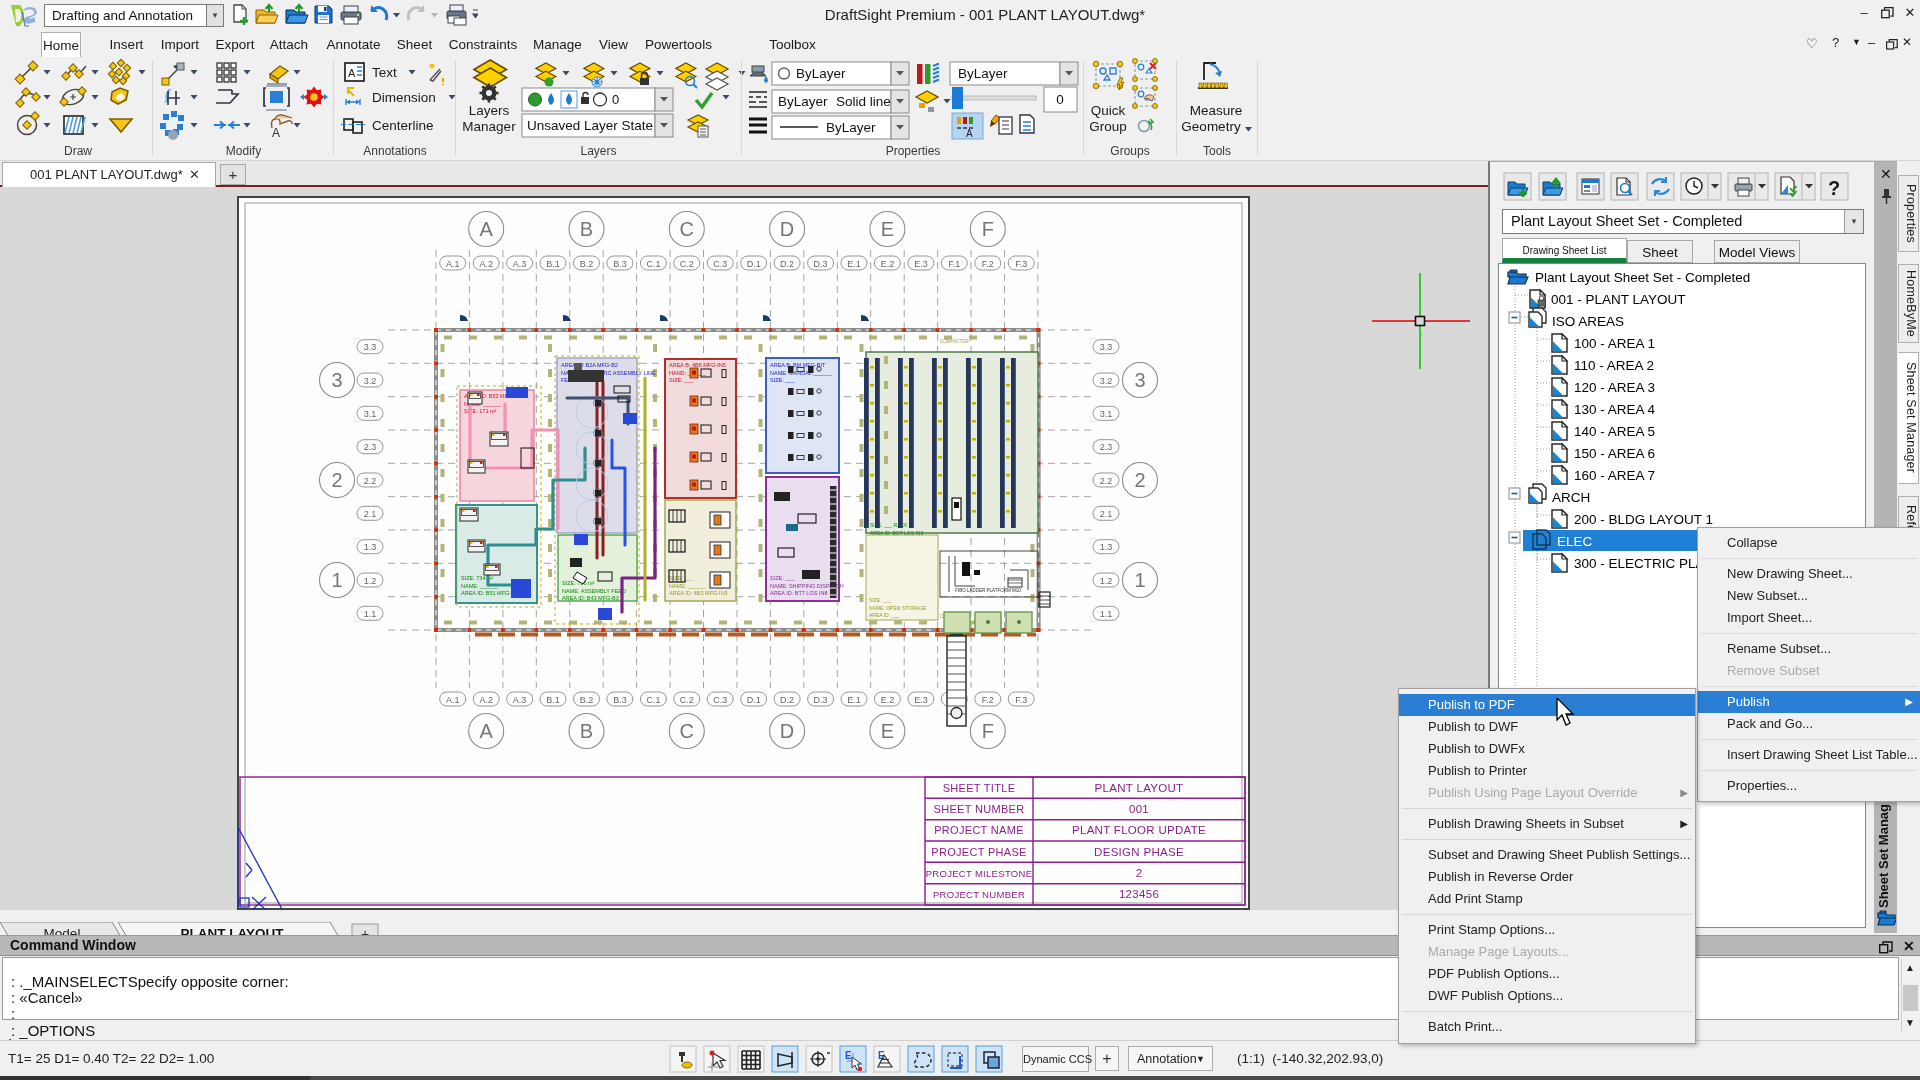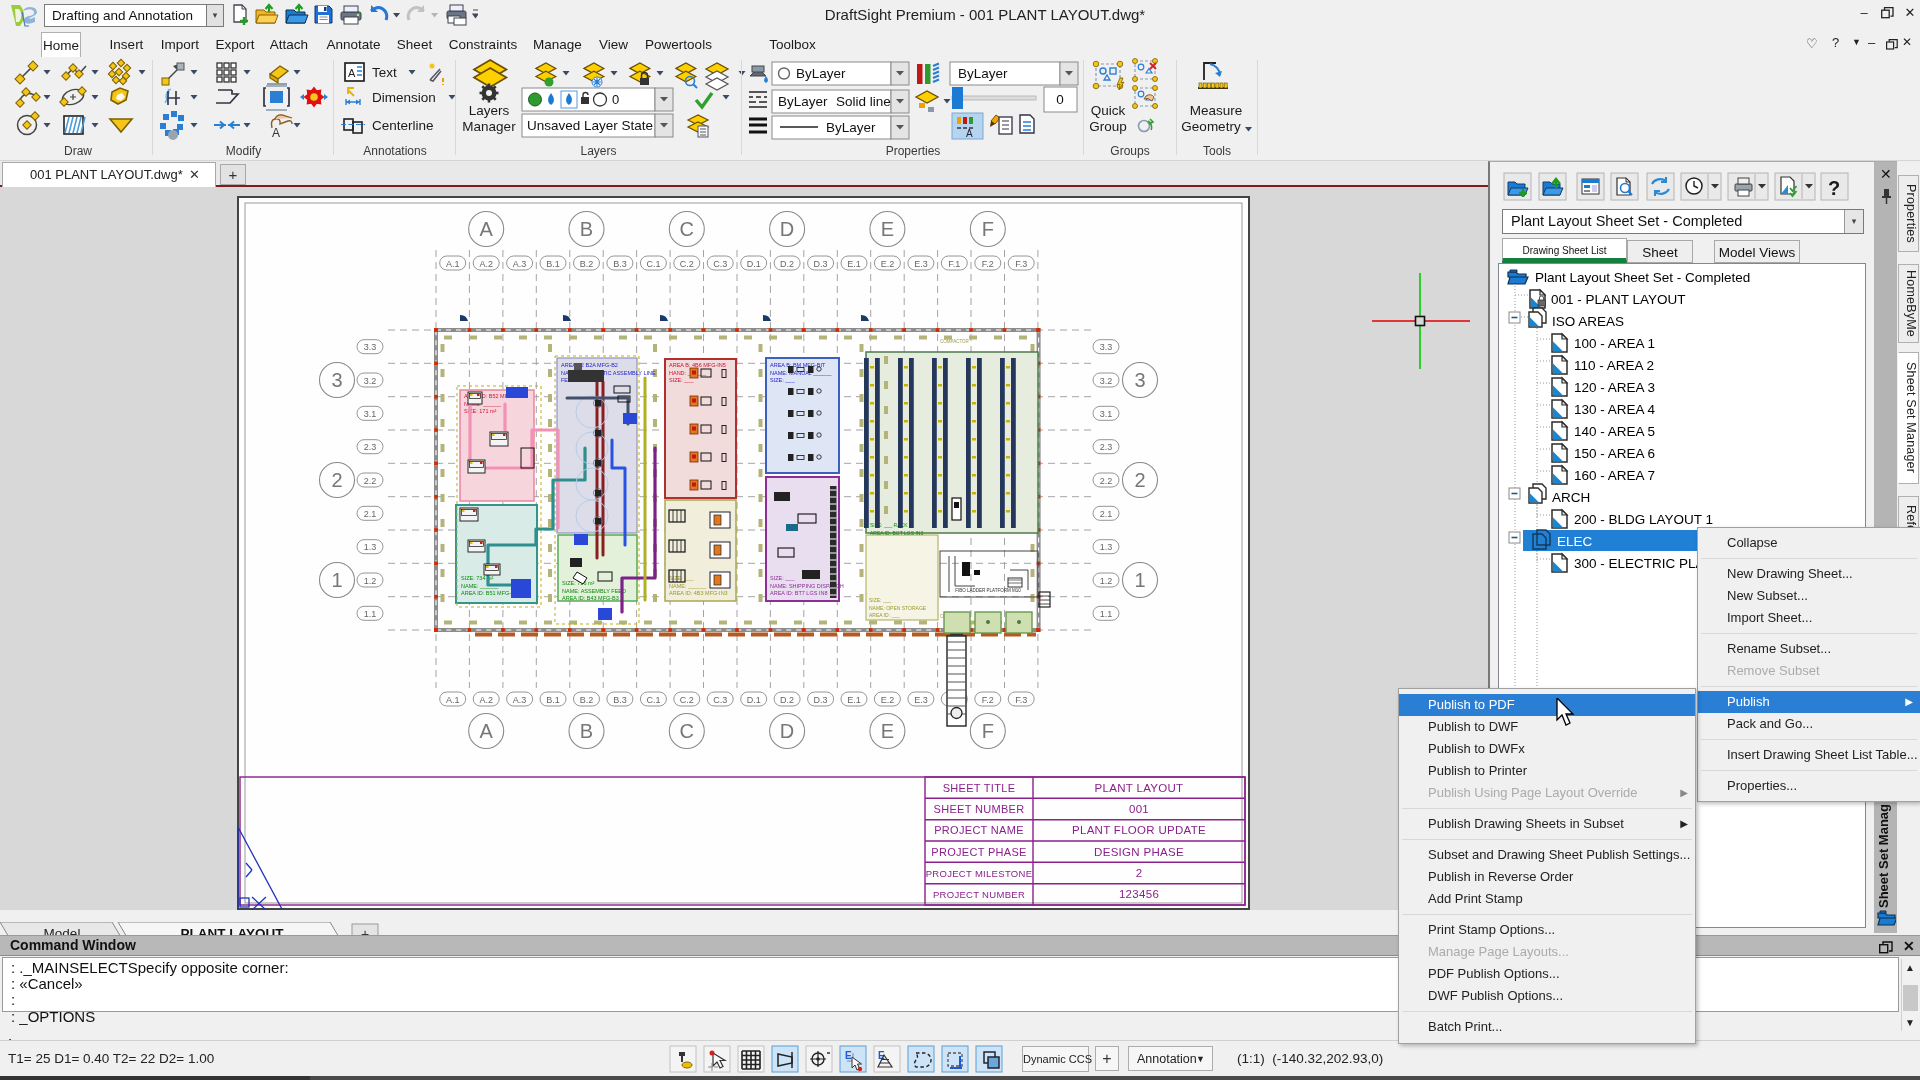--- a/index.html
+++ b/index.html
@@ -24,21 +24,21 @@
 #doctabs { position:absolute; left:0; top:161px; width:1488px; height:26px; background:#e9e9e9; border-bottom:2px solid #7f1d1d; }
 #doctab1 { position:absolute; left:2px; top:1px; width:214px; height:25px; background:#fff; border:1px solid #a8a8a8; border-bottom:none; font-size:13px; color:#222; line-height:24px; padding-left:27px; }
 #doctab-plus { position:absolute; left:220px; top:3px; width:26px; height:21px; background:#e2e2e2; border:1px solid #a8a8a8; color:#333; text-align:center; font-size:15px; line-height:19px; }
 
 #viewport { position:absolute; left:0; top:187px; width:1488px; height:723px; background:#d8d8d8; overflow:hidden; }
 
 #sheettabs { position:absolute; left:0; top:910px; width:1488px; height:25px; background:#f0f0f0;margin-top:12px; }
 
 #cmdwin { position:absolute; left:0; top:935px; width:1920px; height:105px; background:#f0f0f0; border-top:1px solid #999; }
 #cmdhdr { position:absolute; left:0; top:0; width:1920px; height:20px; background:#b8b8b8; border-bottom:1px solid #8a8a8a; font-size:14px; font-weight:bold; color:#111; line-height:19px; padding-left:10px; }
-#cmdtext { position:absolute; left:2px; top:21px; width:1897px; height:55px; background:#fff; border:1px solid #9a9a9a; font-size:15px; color:#111; padding:2px 0 0 8px; line-height:16.2px; }
+#cmdtext { position:absolute; left:2px; top:21px; width:1897px; height:63px; background:#fff; border:1px solid #9a9a9a; font-size:15px; color:#111; padding:16px 0 0 8px; line-height:16.2px; }
 #cmdprompt { position:absolute; left:8px; top:97px; font-size:15px; color:#111; }
 
 #statusbar { position:absolute; left:0; top:1040px; width:1920px; height:36px; background:#f0f0f0; border-top:1px solid #d0d0d0; }
 #statusbar .coords { position:absolute; top:10px; font-size:13.5px; color:#222; }
 #bottomedge { position:absolute; left:0; top:1076px; width:1920px; height:4px; background:#4a4a4a; }
 #bottomedge2 { position:absolute; left:0; top:1076px; width:310px; height:4px; background:#333; }
 
 #panel { position:absolute; left:1488px; top:161px; width:409px; height:772px; background:#f0f0f0; border-left:2px solid #787878; border-top:1px solid #aaa; }
 #panel-combo { position:absolute; left:12px; top:47px; width:362px; height:25px; background:#fff; border:1px solid #7a7a7a; font-size:14.5px; color:#111; line-height:23px; padding-left:8px; }
 .ptab { position:absolute; top:78px; height:23px; font-size:13.5px; color:#111; text-align:center; line-height:23px; background:#eee; border:1px solid #a8a8a8; }

